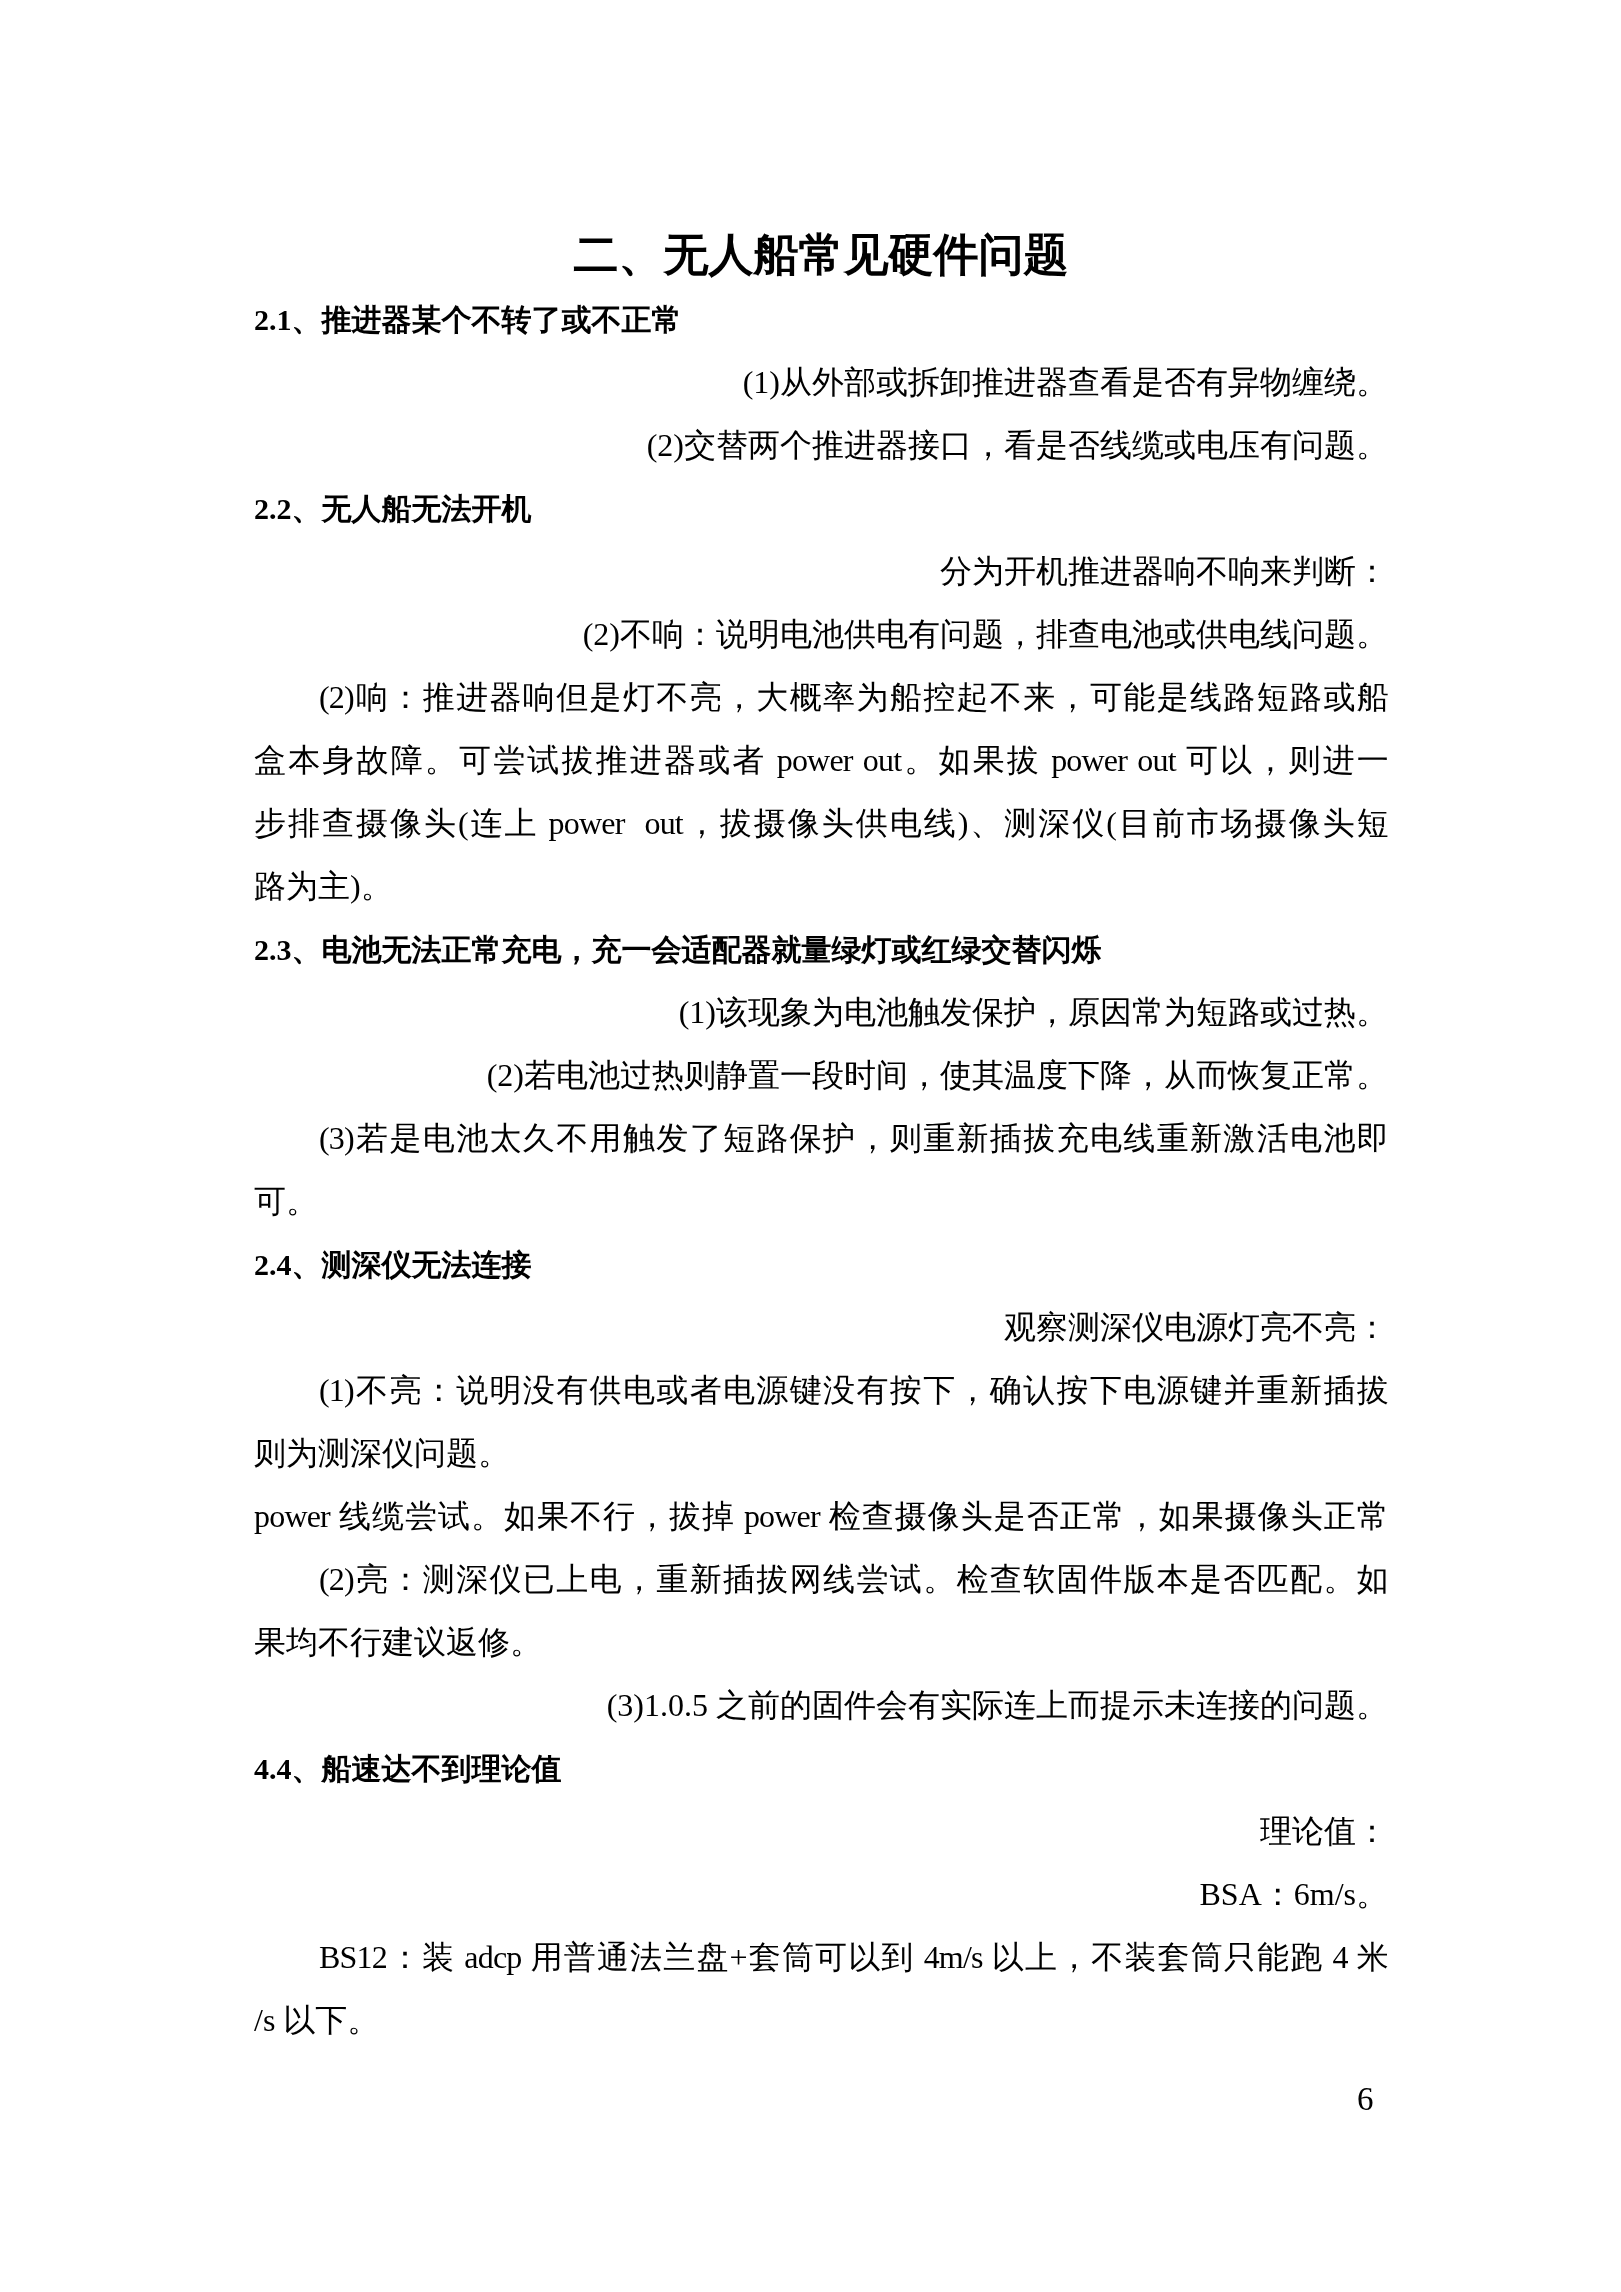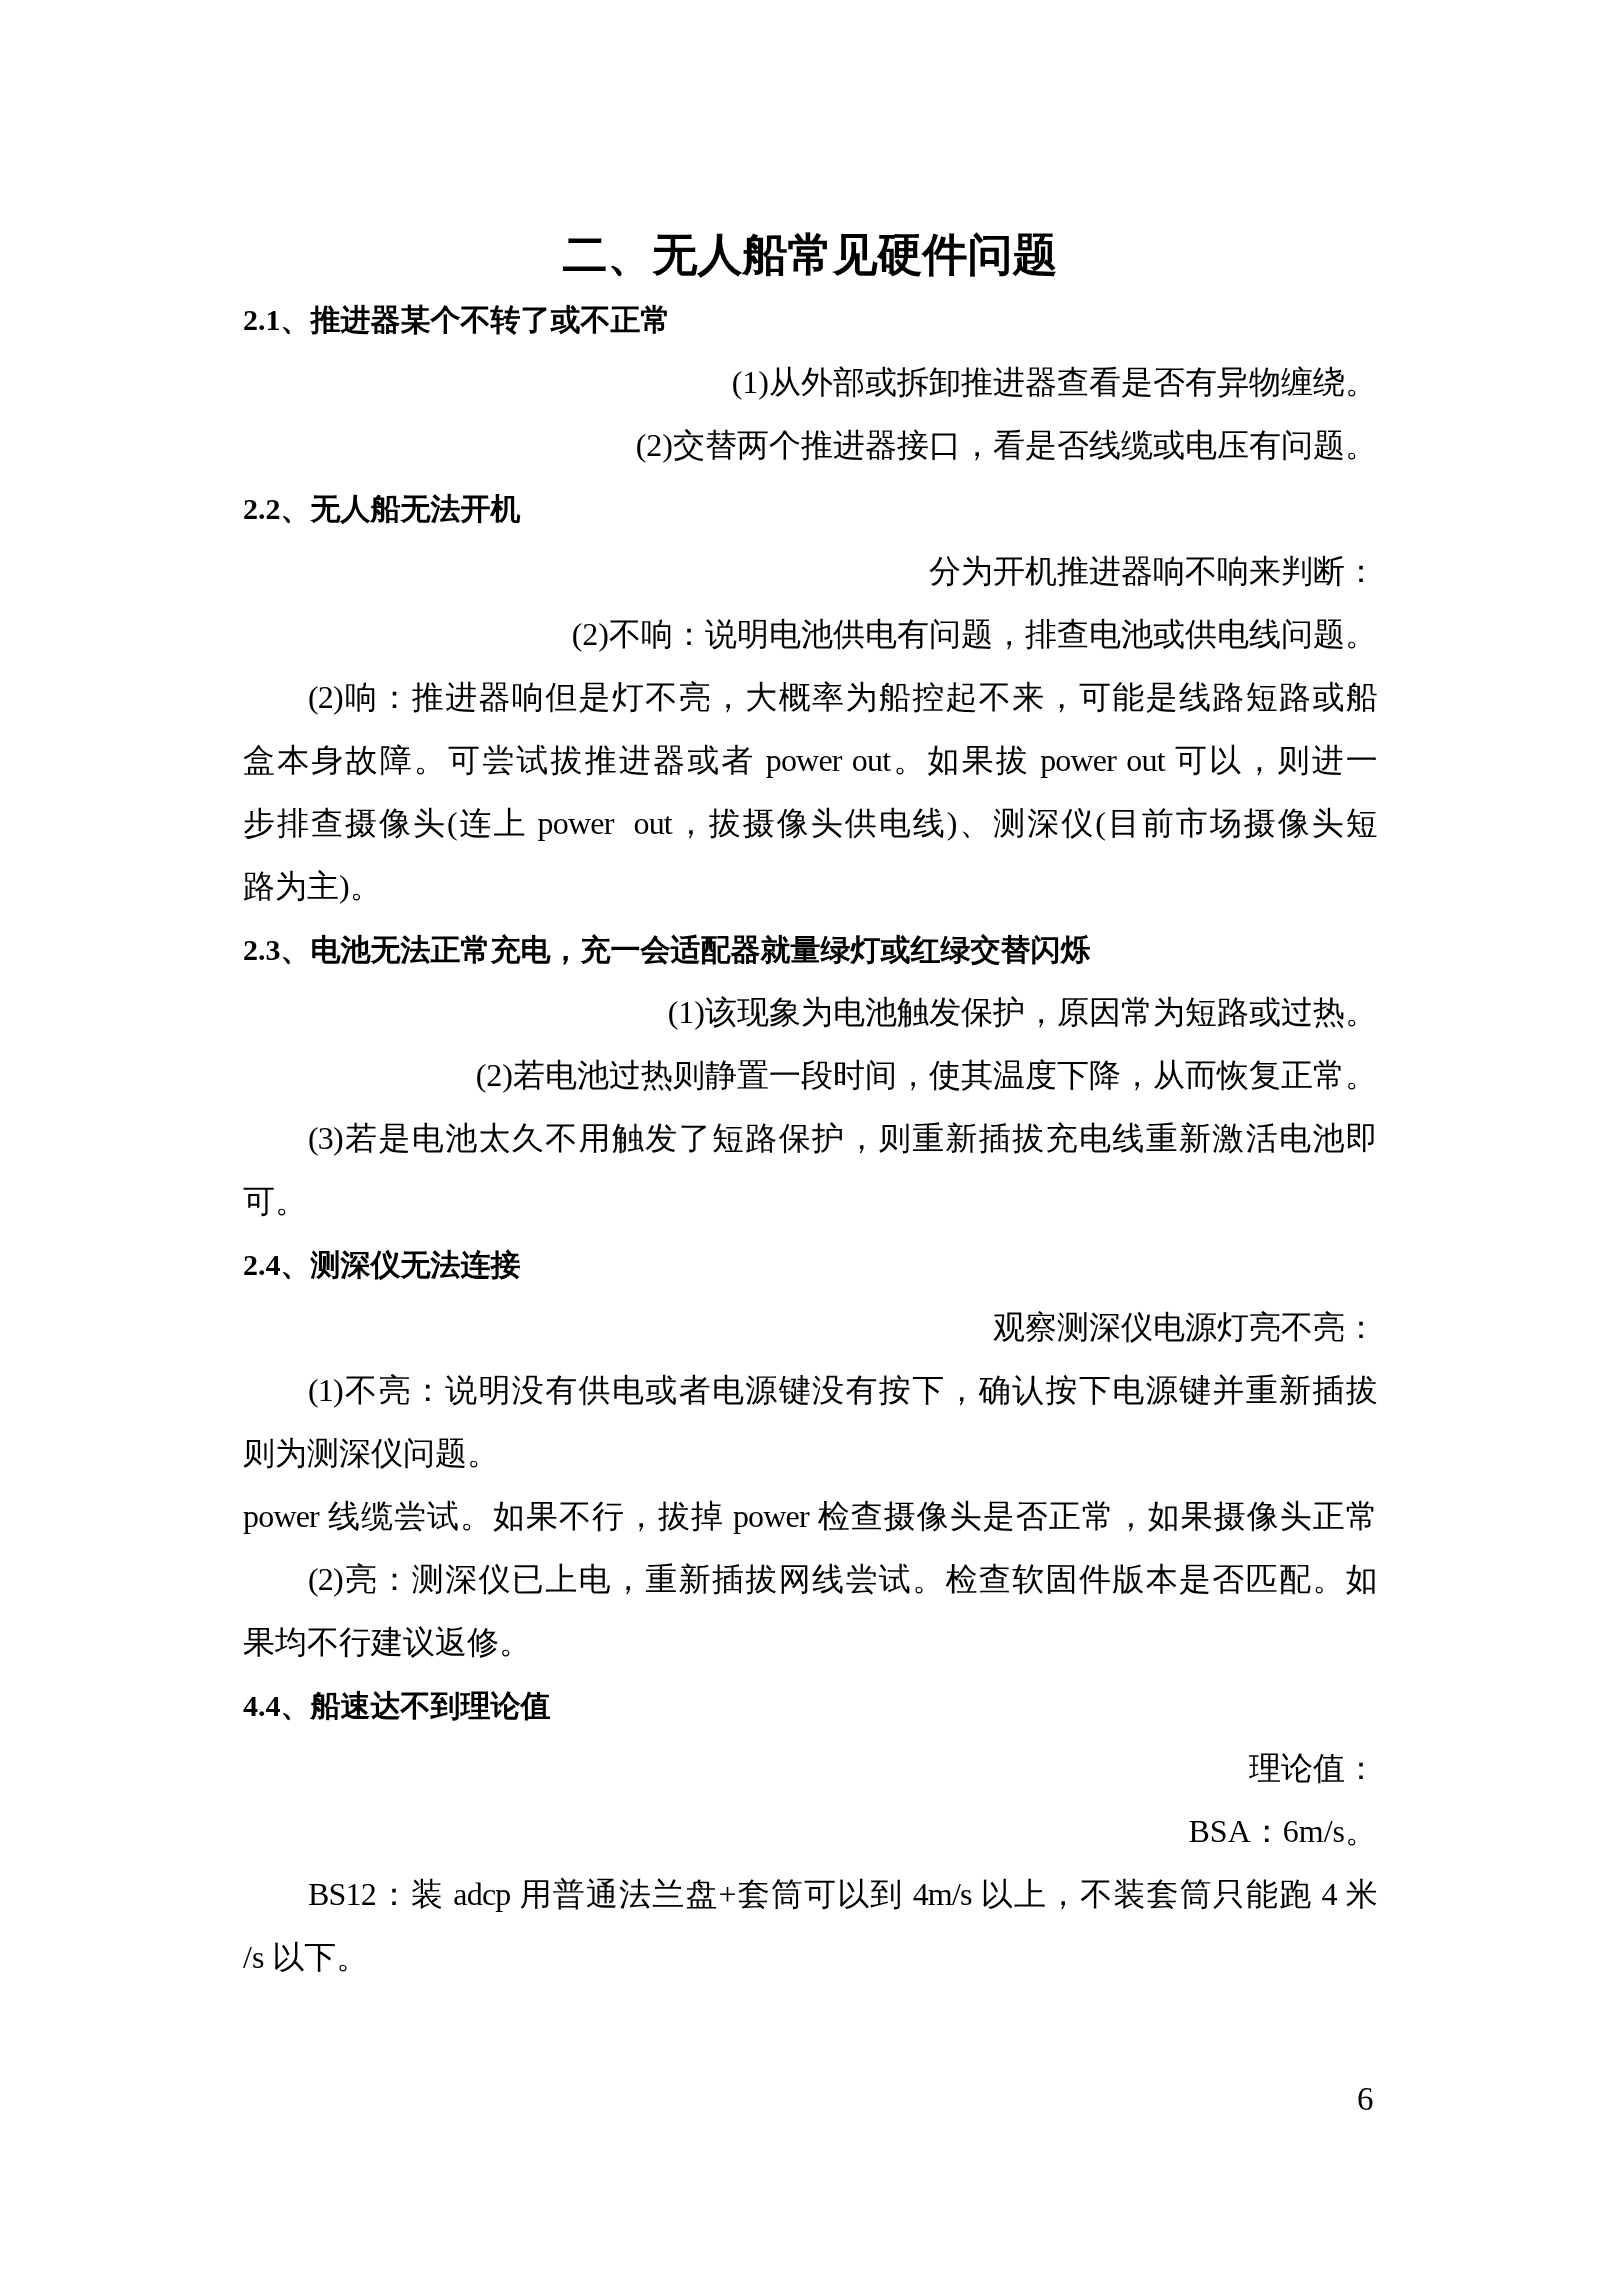--- a/index.html
+++ b/index.html
@@ -4,21 +4,21 @@
 <style>
   html,body{margin:0;padding:0;background:#ffffff;}
   .page{
     position:relative;
     width:1621px;height:2293px;
     background:#ffffff;color:#000;
     font-family:"Liberation Serif","DejaVu Serif",serif;
     overflow:hidden;
   }
   .content{
-    position:absolute;left:243px;top:225px;width:1134px;
+    position:absolute;left:254px;top:225px;width:1134px;
   }
   .line{
     height:63px;line-height:63px;
     font-size:32px;
     white-space:nowrap;overflow:hidden;
   }
   .ind{padding-left:65px;text-align:right;}
   .heading{font-weight:bold;font-size:30px;}
   .fill{
     white-space:normal;
@@ -65,20 +65,21 @@
     <div class="line ind fill">(3)若是电池太久不用触发了短路保护，则重新插拔充电线重新激活电池即</div>
     <div class="line">可。</div>
 
     <div class="line heading">2.4、测深仪无法连接</div>
     <div class="line ind">观察测深仪电源灯亮不亮：</div>
     <div class="line ind fill">(1)不亮：说明没有供电或者电源键没有按下，确认按下电源键并重新插拔</div>
     <div class="line">则为测深仪问题。</div>
     <div class="line fill">power 线缆尝试。如果不行，拔掉 power 检查摄像头是否正常，如果摄像头正常</div>
     <div class="line ind fill">(2)亮：测深仪已上电，重新插拔网线尝试。检查软固件版本是否匹配。如</div>
     <div class="line">果均不行建议返修。</div>
+    <div class="line ind">(3)1.0.5 之前的固件会有实际连上而提示未连接的问题。</div>
 
     <div class="line heading">4.4、船速达不到理论值</div>
     <div class="line ind">理论值：</div>
     <div class="line ind">BSA：6m/s。</div>
     <div class="line ind fill">BS12：装 adcp 用普通法兰盘+套筒可以到 4m/s 以上，不装套筒只能跑 4 米</div>
     <div class="line">/s 以下。</div>
 
   </div>
 
   <div class="page-number">6</div>

